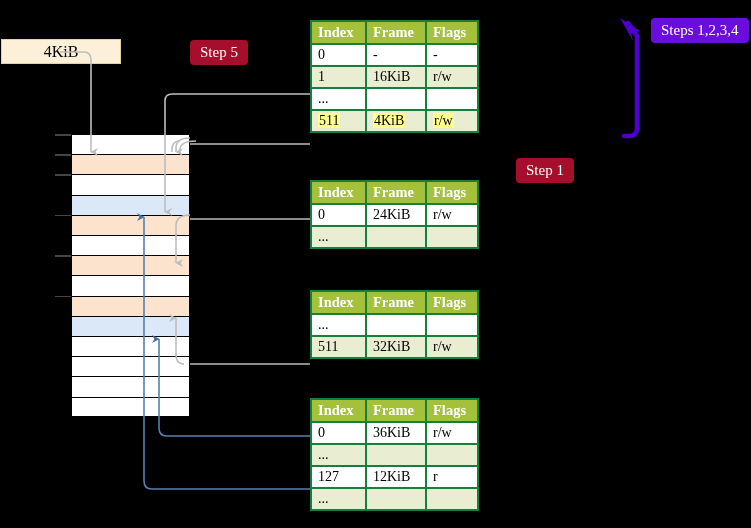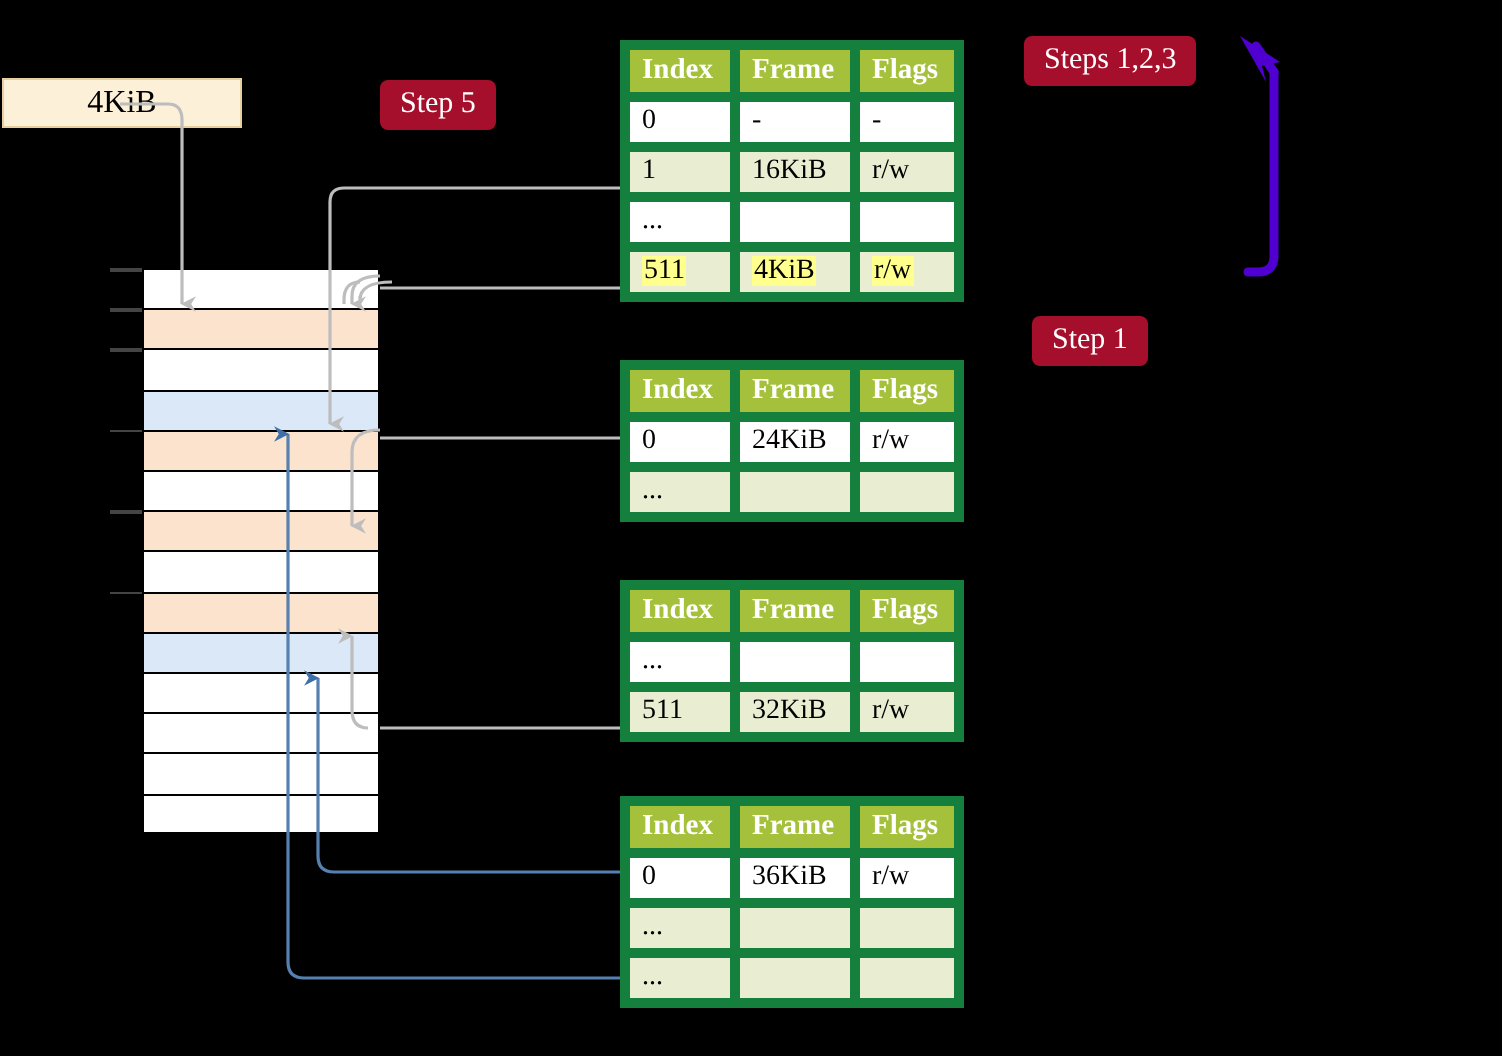--- a/index.html
+++ b/index.html
@@ -15,21 +15,21 @@
   .badge.blue{background:#6a0dde;}
 
   
   .kib-box{position:absolute;background:#fdf0d9;border:1px solid #e8cfa0;
            display:flex;align-items:center;justify-content:center;
            font-size:16px;color:#000;}
 
   
   .ptable{position:absolute;border-collapse:collapse;border:1px solid #9ab32e;
           background:#fff;font-size:14px;color:#000;}
-  .ptable td,.ptable th{border:5px solid #15803d;padding:2px 6px;
+  .ptable td,.ptable th{border:2px solid #15803d;padding:2px 6px;
           text-align:left;font-weight:normal;height:18px;box-sizing:border-box;}
   .ptable th{background:#a5c13c;color:#fff;font-weight:bold;font-size:14.5px;}
   .ptable tr.alt td{background:#e9eed2;}
   .ptable tr.plain td{background:#fff;}
   .ptable .c-idx{width:55px;}
   .ptable .c-frm{width:60px;}
   .ptable .c-flg{width:52px;}
   .hl{background:#ffff8d;padding:0 1px;}
 
   
@@ -50,22 +50,22 @@
 <body>
 
 <div class="stage">
 
   <div class="kib-box" style="left:1px;top:39px;width:118px;height:23px;">4KiB</div>
 
   <div class="badge red" style="left:190px;top:40px;height:21px;">Step 5</div>
 
   <div class="badge red" style="left:516px;top:158px;height:21px;">Step 1</div>
 
-  <div class="badge red" style="left:512px;top:18px;height:21px;">Steps 1,2,3</div>
-
+
+  <div class="badge blue" style="left:651px;top:18px;height:21px;">Steps 1,2,3,4</div>
 
   <div class="memcol" id="memcol" style="left:71px;top:134px;width:119px;height:282px;">
       <div class="memrow mem-white" style="top: 0px; height: 20.2px; width: 119px;"></div>
       <div class="tick" style="left: -16px; top: 0px; width: 16px;"></div>
       <div class="memrow mem-peach" style="top: 20.2px; height: 20.2px; width: 119px;"></div>
       <div class="tick" style="left: -16px; top: 20.2px; width: 16px;"></div>
       <div class="memrow mem-white" style="top: 40.4px; height: 20.2px; width: 119px;"></div>
       <div class="tick" style="left: -16px; top: 40.4px; width: 16px;"></div>
       <div class="memrow mem-blue" style="top: 60.6px; height: 20.2px; width: 119px;"></div>
       <div class="memrow mem-peach" style="top: 80.8px; height: 20.2px; width: 119px;"></div>
@@ -169,20 +169,25 @@
           <tr class="plain">
             <td class="c-idx">0</td>
             <td class="c-frm">36KiB</td>
             <td class="c-flg">r/w</td>
           </tr>
           <tr class="alt">
             <td class="c-idx">...</td>
             <td class="c-frm"></td>
             <td class="c-flg"></td>
           </tr>
+          <tr class="plain">
+            <td class="c-idx">127</td>
+            <td class="c-frm">12KiB</td>
+            <td class="c-flg">r</td>
+          </tr>
           <tr class="alt">
             <td class="c-idx">...</td>
             <td class="c-frm"></td>
             <td class="c-flg"></td>
           </tr>
         </tbody>
       </table>
     </div>
 
   <svg class="overlay" viewBox="0 0 751 528">

